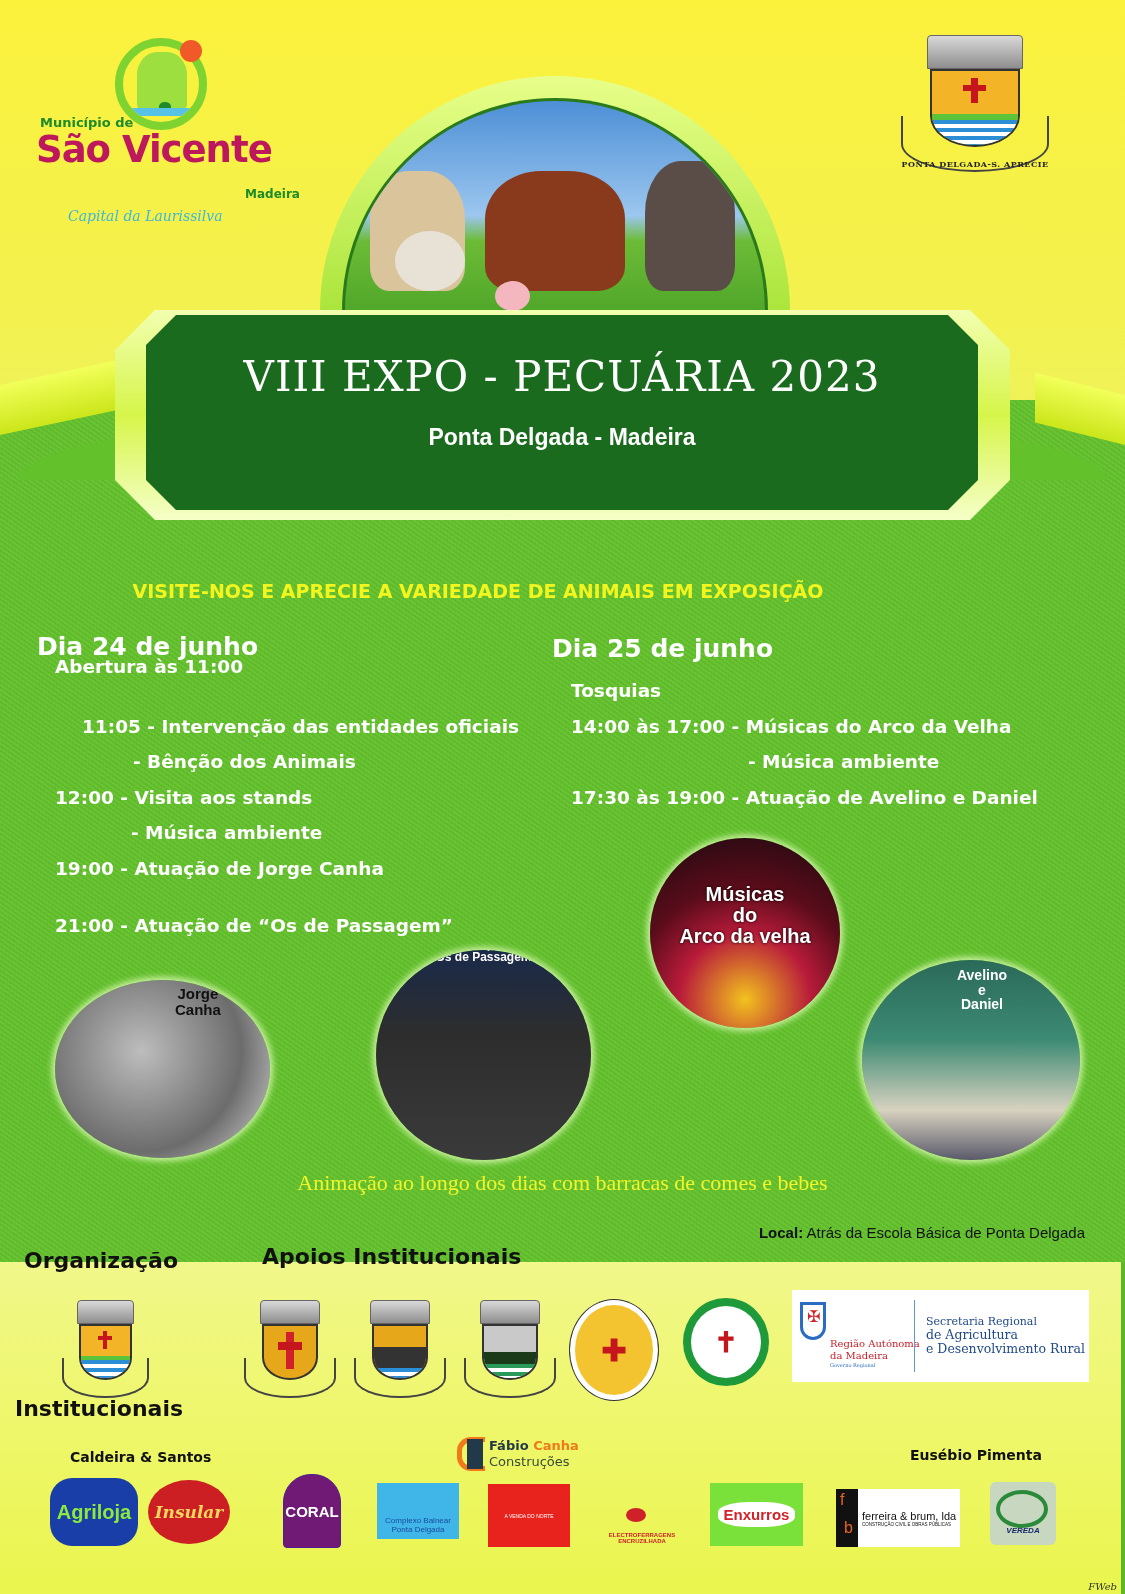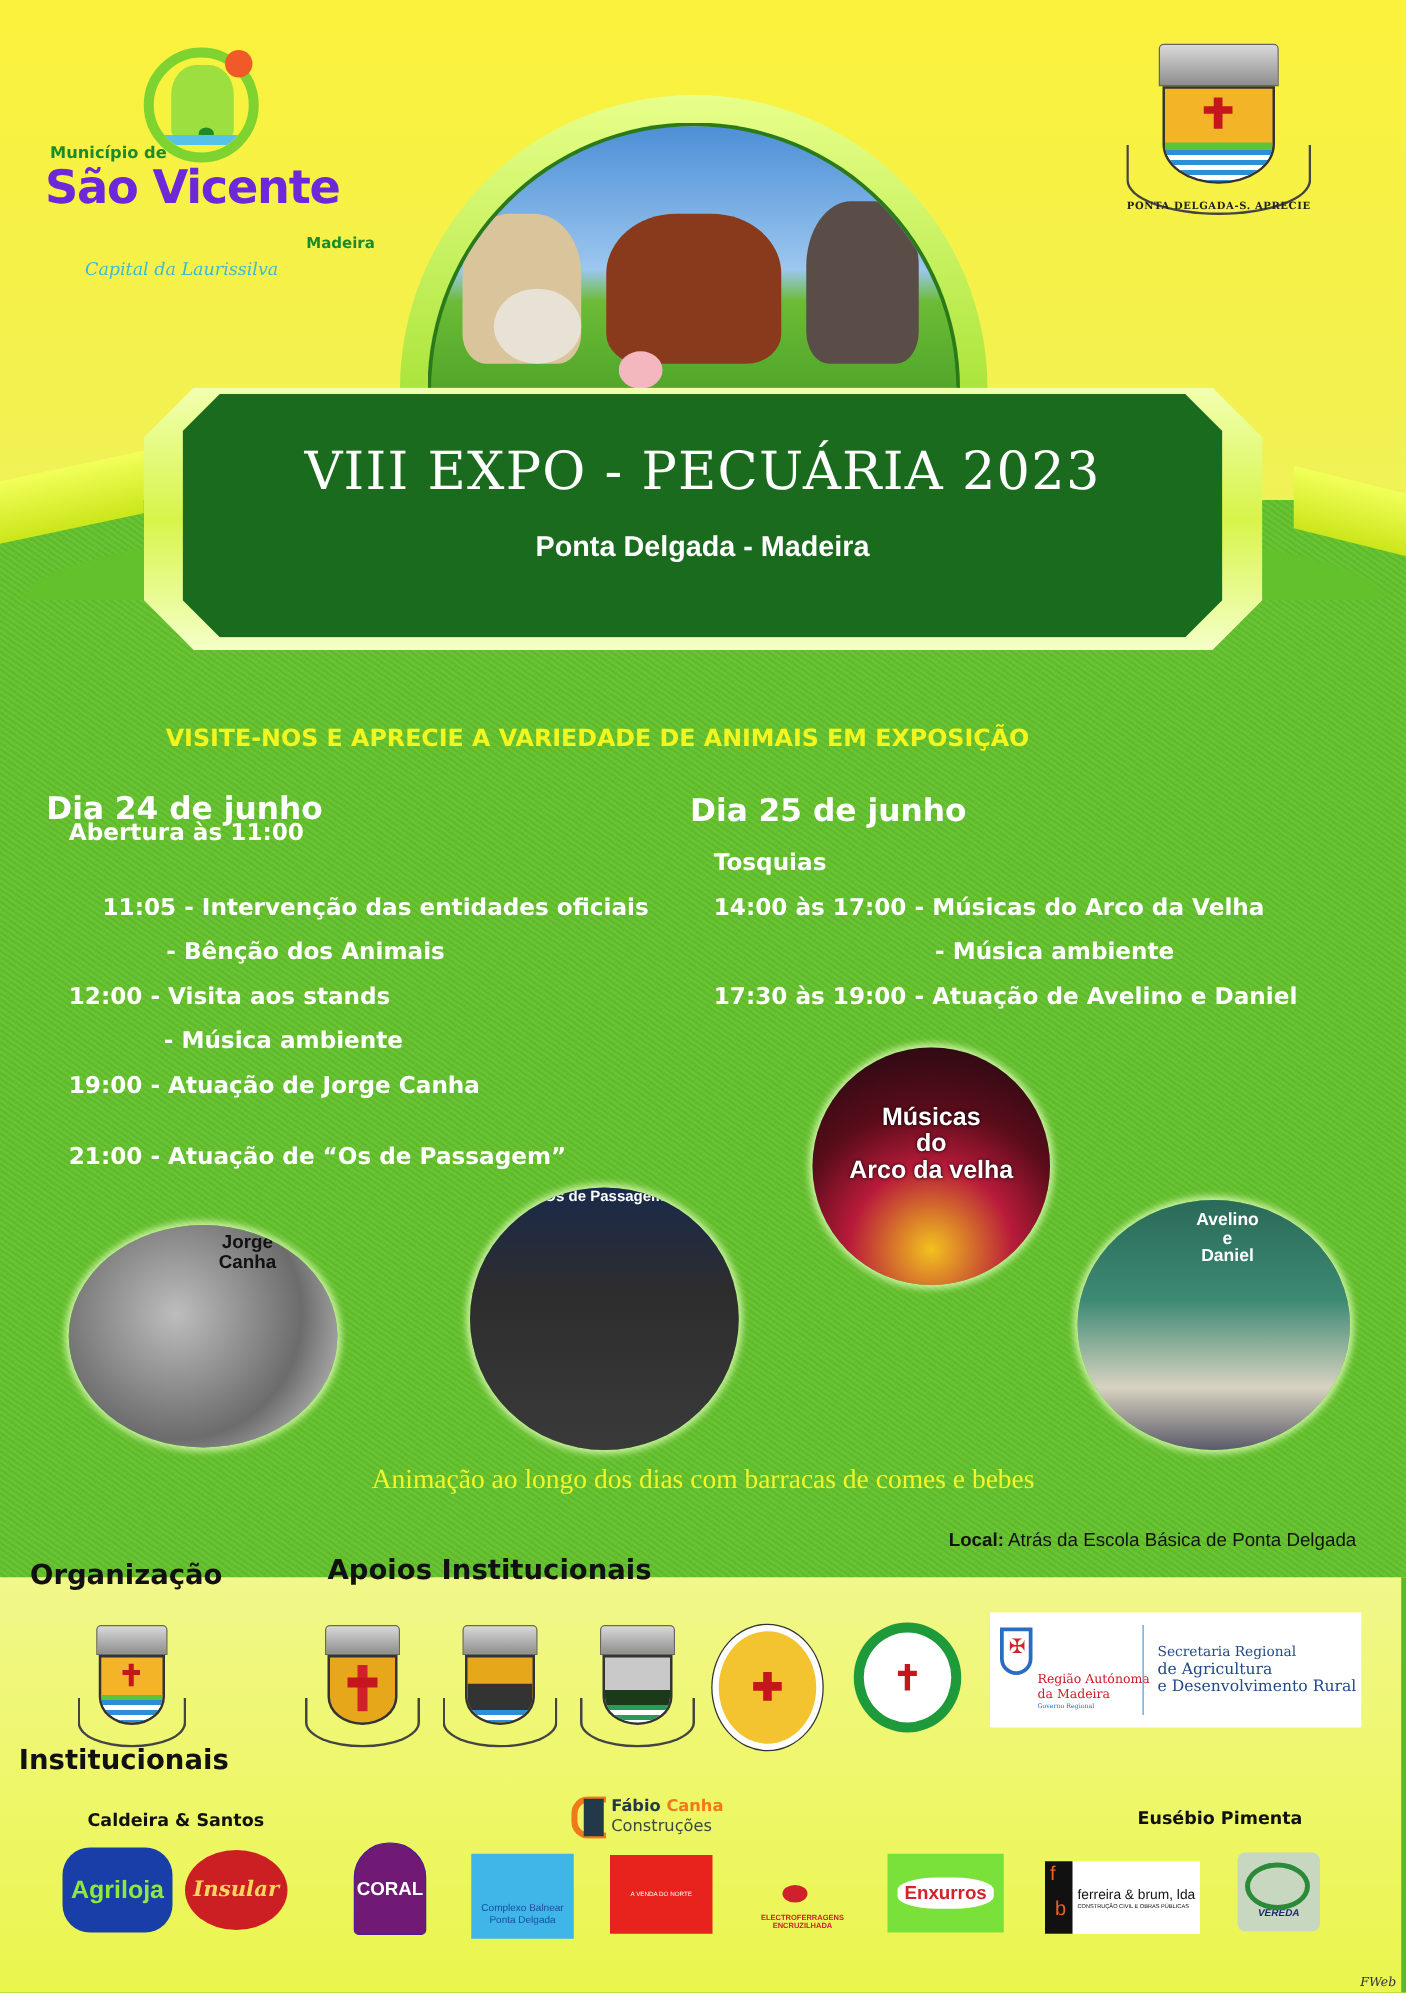--- a/index.html
+++ b/index.html
@@ -43,21 +43,21 @@
   .muni-emblem {
     position: absolute; left: 85px; top: 8px; width: 92px; height: 92px;
     border-radius: 50%; border: 8px solid #7fd330; background: #f6f23e;
     overflow: hidden;
   }
   .muni-emblem .hill { position: absolute; left: 14px; top: 6px; width: 50px; height: 58px; background: #9ddf3f; border-radius: 40% 40% 10% 10%; }
   .muni-emblem .sea { position: absolute; left: -8px; bottom: -8px; width: 92px; height: 22px; border-top: 8px solid #57c2e8; border-radius: 0 0 46px 46px; }
   .muni-emblem .dot { position: absolute; left: 36px; top: 56px; width: 12px; height: 9px; background: #1f8a2b; border-radius: 50% 50% 0 0; }
   .muni-sun { position: absolute; left: 150px; top: 10px; width: 22px; height: 22px; border-radius: 50%; background: #f05a28; }
   .muni-small { position: absolute; left: 10px; top: 85px; font-size: 13px; font-weight: bold; color: #1d8b2a; }
-  .muni-big { position: absolute; left: 6px; top: 98px; font-size: 37px; font-weight: bold; color: #6d28d9; letter-spacing: -1px; }
+  .muni-big { position: absolute; left: 6px; top: 98px; font-size: 37px; font-weight: bold; color: #be185d; letter-spacing: -1px; }
   .muni-madeira { position: absolute; left: 215px; top: 157px; font-size: 12px; font-weight: bold; color: #1d8b2a; }
   .muni-tag { position: absolute; left: 38px; top: 178px; font-family: "DejaVu Serif", serif; font-style: italic; font-size: 14px; color: #3fb8d8; }
 
   .crest { position: absolute; }
   .crest .crown {
     position: absolute; left: 20%; top: 0; width: 60%; height: 24%;
     background: linear-gradient(180deg,#d9d9d9,#8e8e8e); border-radius: 4px 4px 0 0;
     border: 1px solid #666;
   }
   .crest .shield {
@@ -334,21 +334,21 @@
 
 <div class="sq-logo" style="left:50px;top:1478px;width:88px;height:68px;background:#1a3ea8;border-radius:22px;color:#8cea3c;font-size:20px;font-weight:bold;">
     <span>Agriloja</span>
   </div>
 <div class="sq-logo" style="left:148px;top:1480px;width:82px;height:64px;border-radius:50%;background:#cc1f24;color:#f7d75e;font-size:17px;font-style:italic;font-weight:bold;font-family:'DejaVu Serif',serif;">
     <span>Insular</span>
   </div>
 <div class="sq-logo" style="left:283px;top:1474px;width:58px;height:74px;background:#701a75;border:1px solid #4c1d95;border-radius:28px 28px 4px 4px;color:#fff;font-size:15px;font-weight:bold;">
     <span>CORAL</span>
   </div>
-<div class="sq-logo" style="left:377px;top:1483px;width:82px;height:68px;background:#3fb5e8;color:#1a4ea0;font-size:8px;line-height:1.1;padding-top:30px;">
+<div class="sq-logo" style="left:377px;top:1483px;width:82px;height:56px;background:#3fb5e8;color:#1a4ea0;font-size:8px;line-height:1.1;padding-top:30px;">
     <span>Complexo Balnear Ponta Delgada</span>
   </div>
 <div class="sq-logo" style="left:488px;top:1484px;width:82px;height:63px;background:#e8231e;color:#fff;font-size:5px;">
     <span>A VENDA DO NORTE</span>
   </div>
 <div class="sq-logo" style="left:598px;top:1508px;width:88px;height:36px;color:#d0202a;font-size:6px;font-weight:bold;align-items:flex-end;">
   <div style="position:absolute;left:28px;top:0;width:20px;height:14px;background:#d0202a;border-radius:50%;"></div>
   <span>ELECTROFERRAGENS ENCRUZILHADA</span>
 </div>
 <div class="sq-logo" style="left:710px;top:1483px;width:93px;height:63px;background:#7ae03a;">

